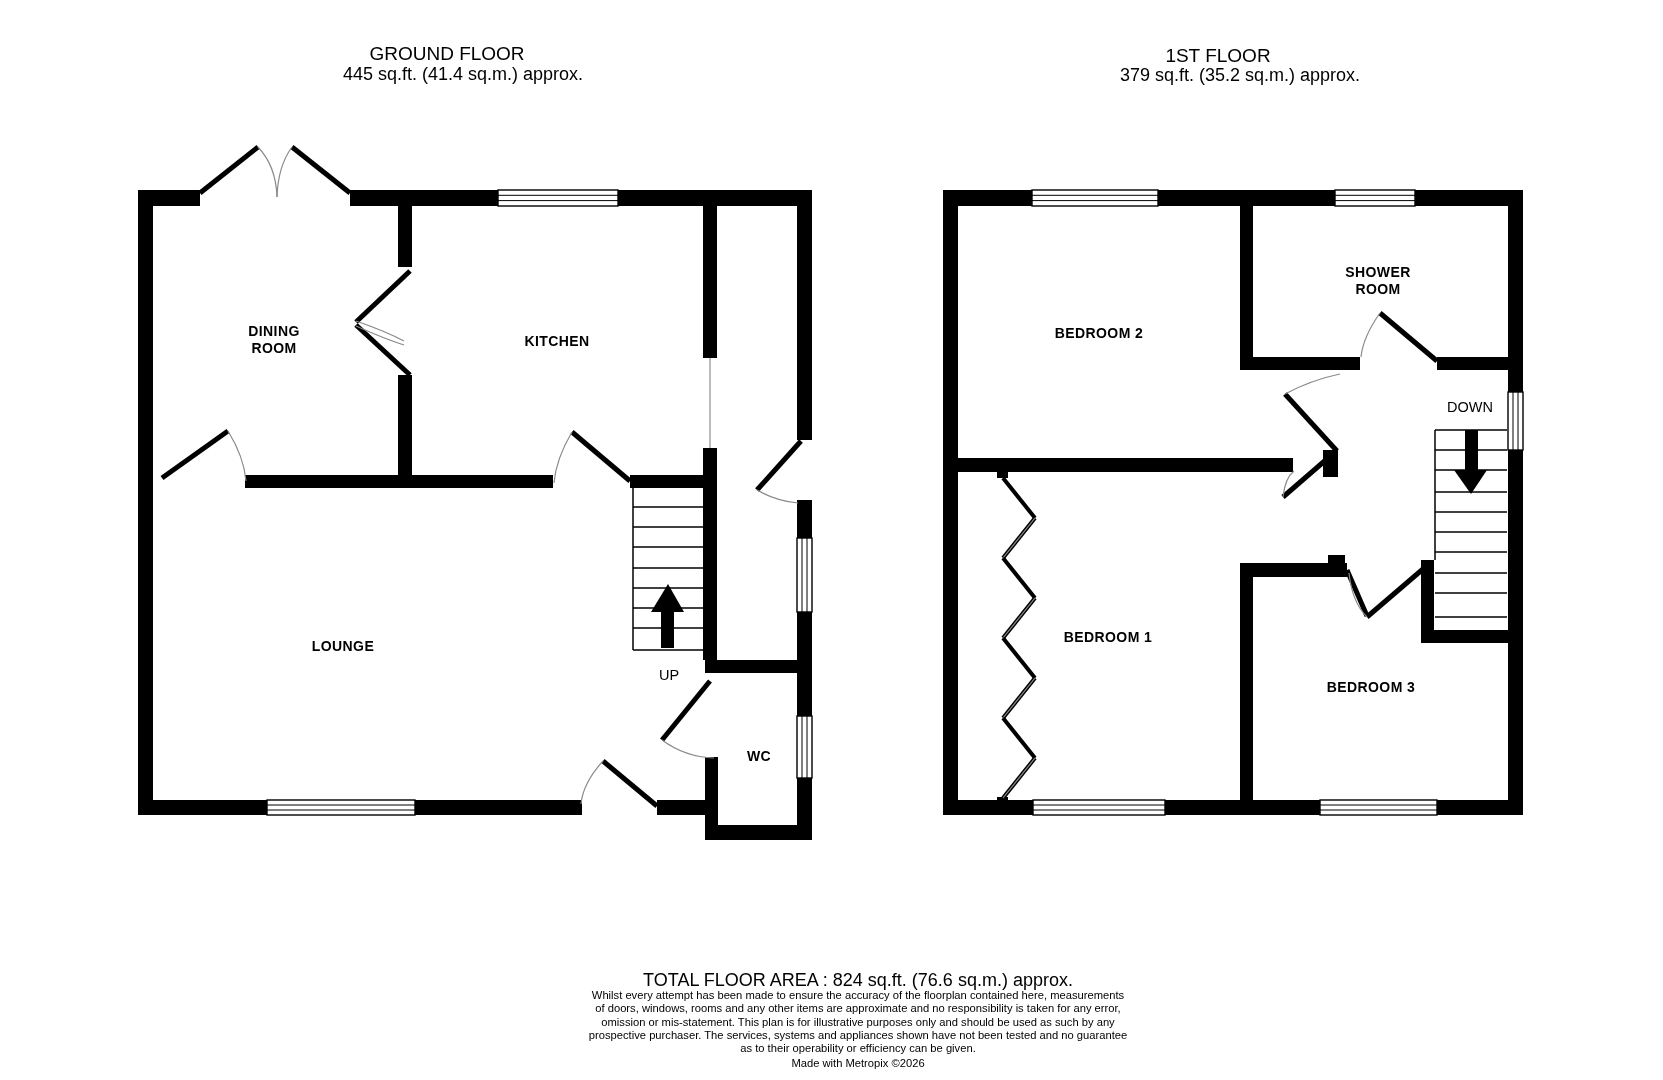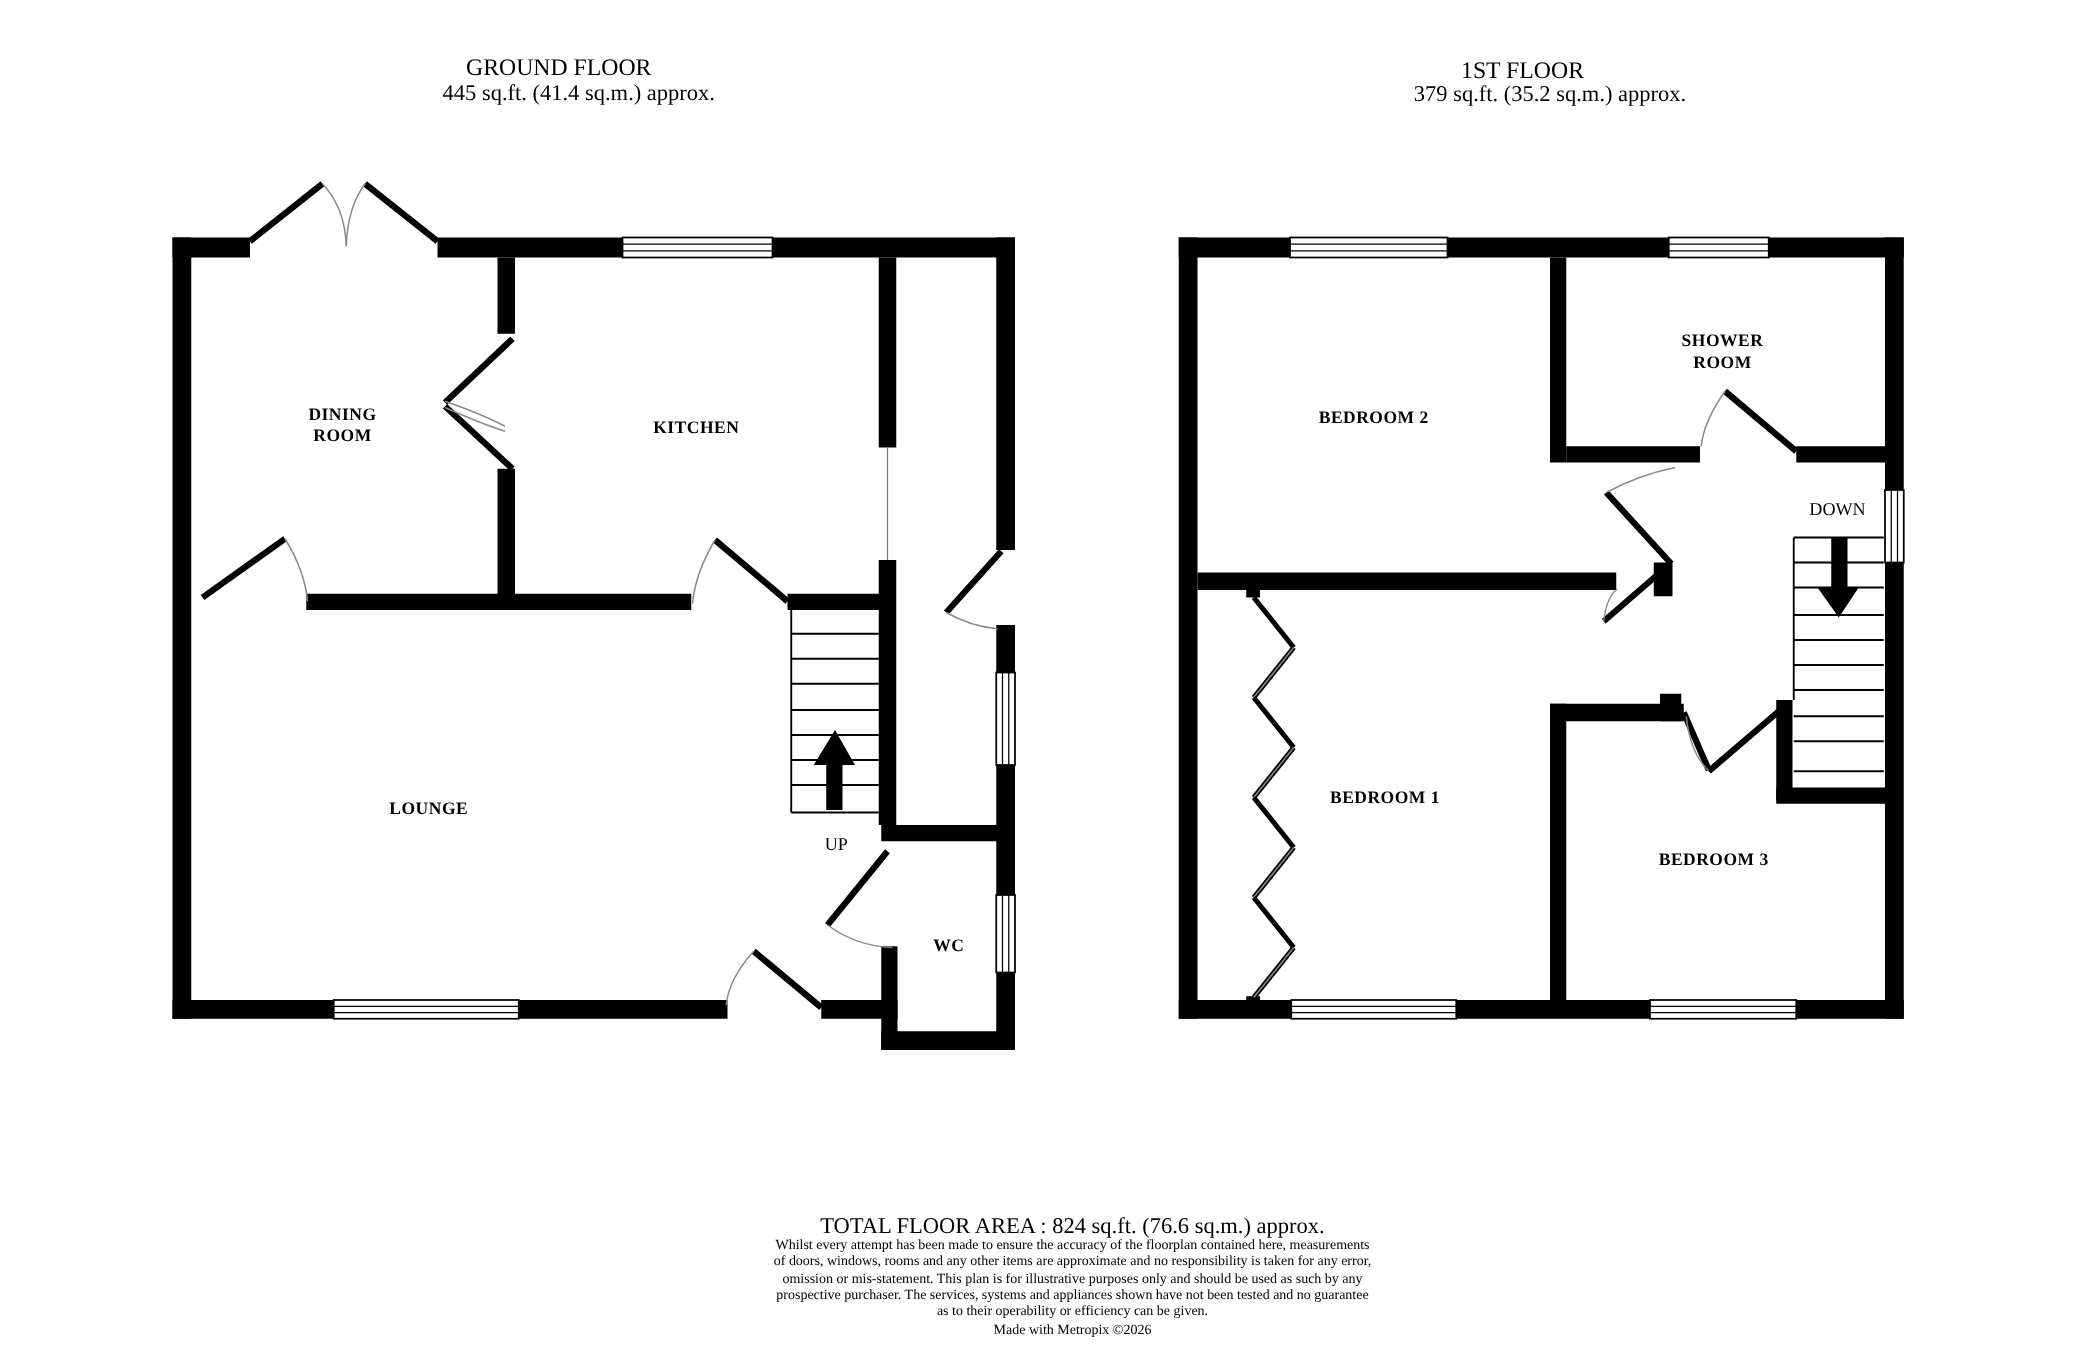--- a/index.html
+++ b/index.html
@@ -1,17 +1,17 @@
 <!DOCTYPE html>
 <html><head>
 <meta charset="utf-8">
 <style>
   html,body{margin:0;padding:0;background:#ffffff;}
   .page{position:relative;width:1663px;height:1080px;background:#ffffff;overflow:hidden;
-        font-family:Liberation Serif, serif;}
+        font-family:Liberation Sans, sans-serif;}
   svg{display:block;}
   .wall{fill:#000000;}
   .win{fill:#ffffff;stroke:#000000;stroke-width:1.4;}
   .winline{stroke:#000000;stroke-width:1;}
   .leaf{stroke:#000000;stroke-width:5;fill:none;}
   .zig{stroke:#000000;stroke-width:4;fill:none;}
   .arc{stroke:#8a8a8a;stroke-width:1.2;fill:none;}
   .thin{stroke:#777777;stroke-width:1;}
   .tread{stroke:#000000;stroke-width:1.5;}
   .arrow{fill:#000000;}

